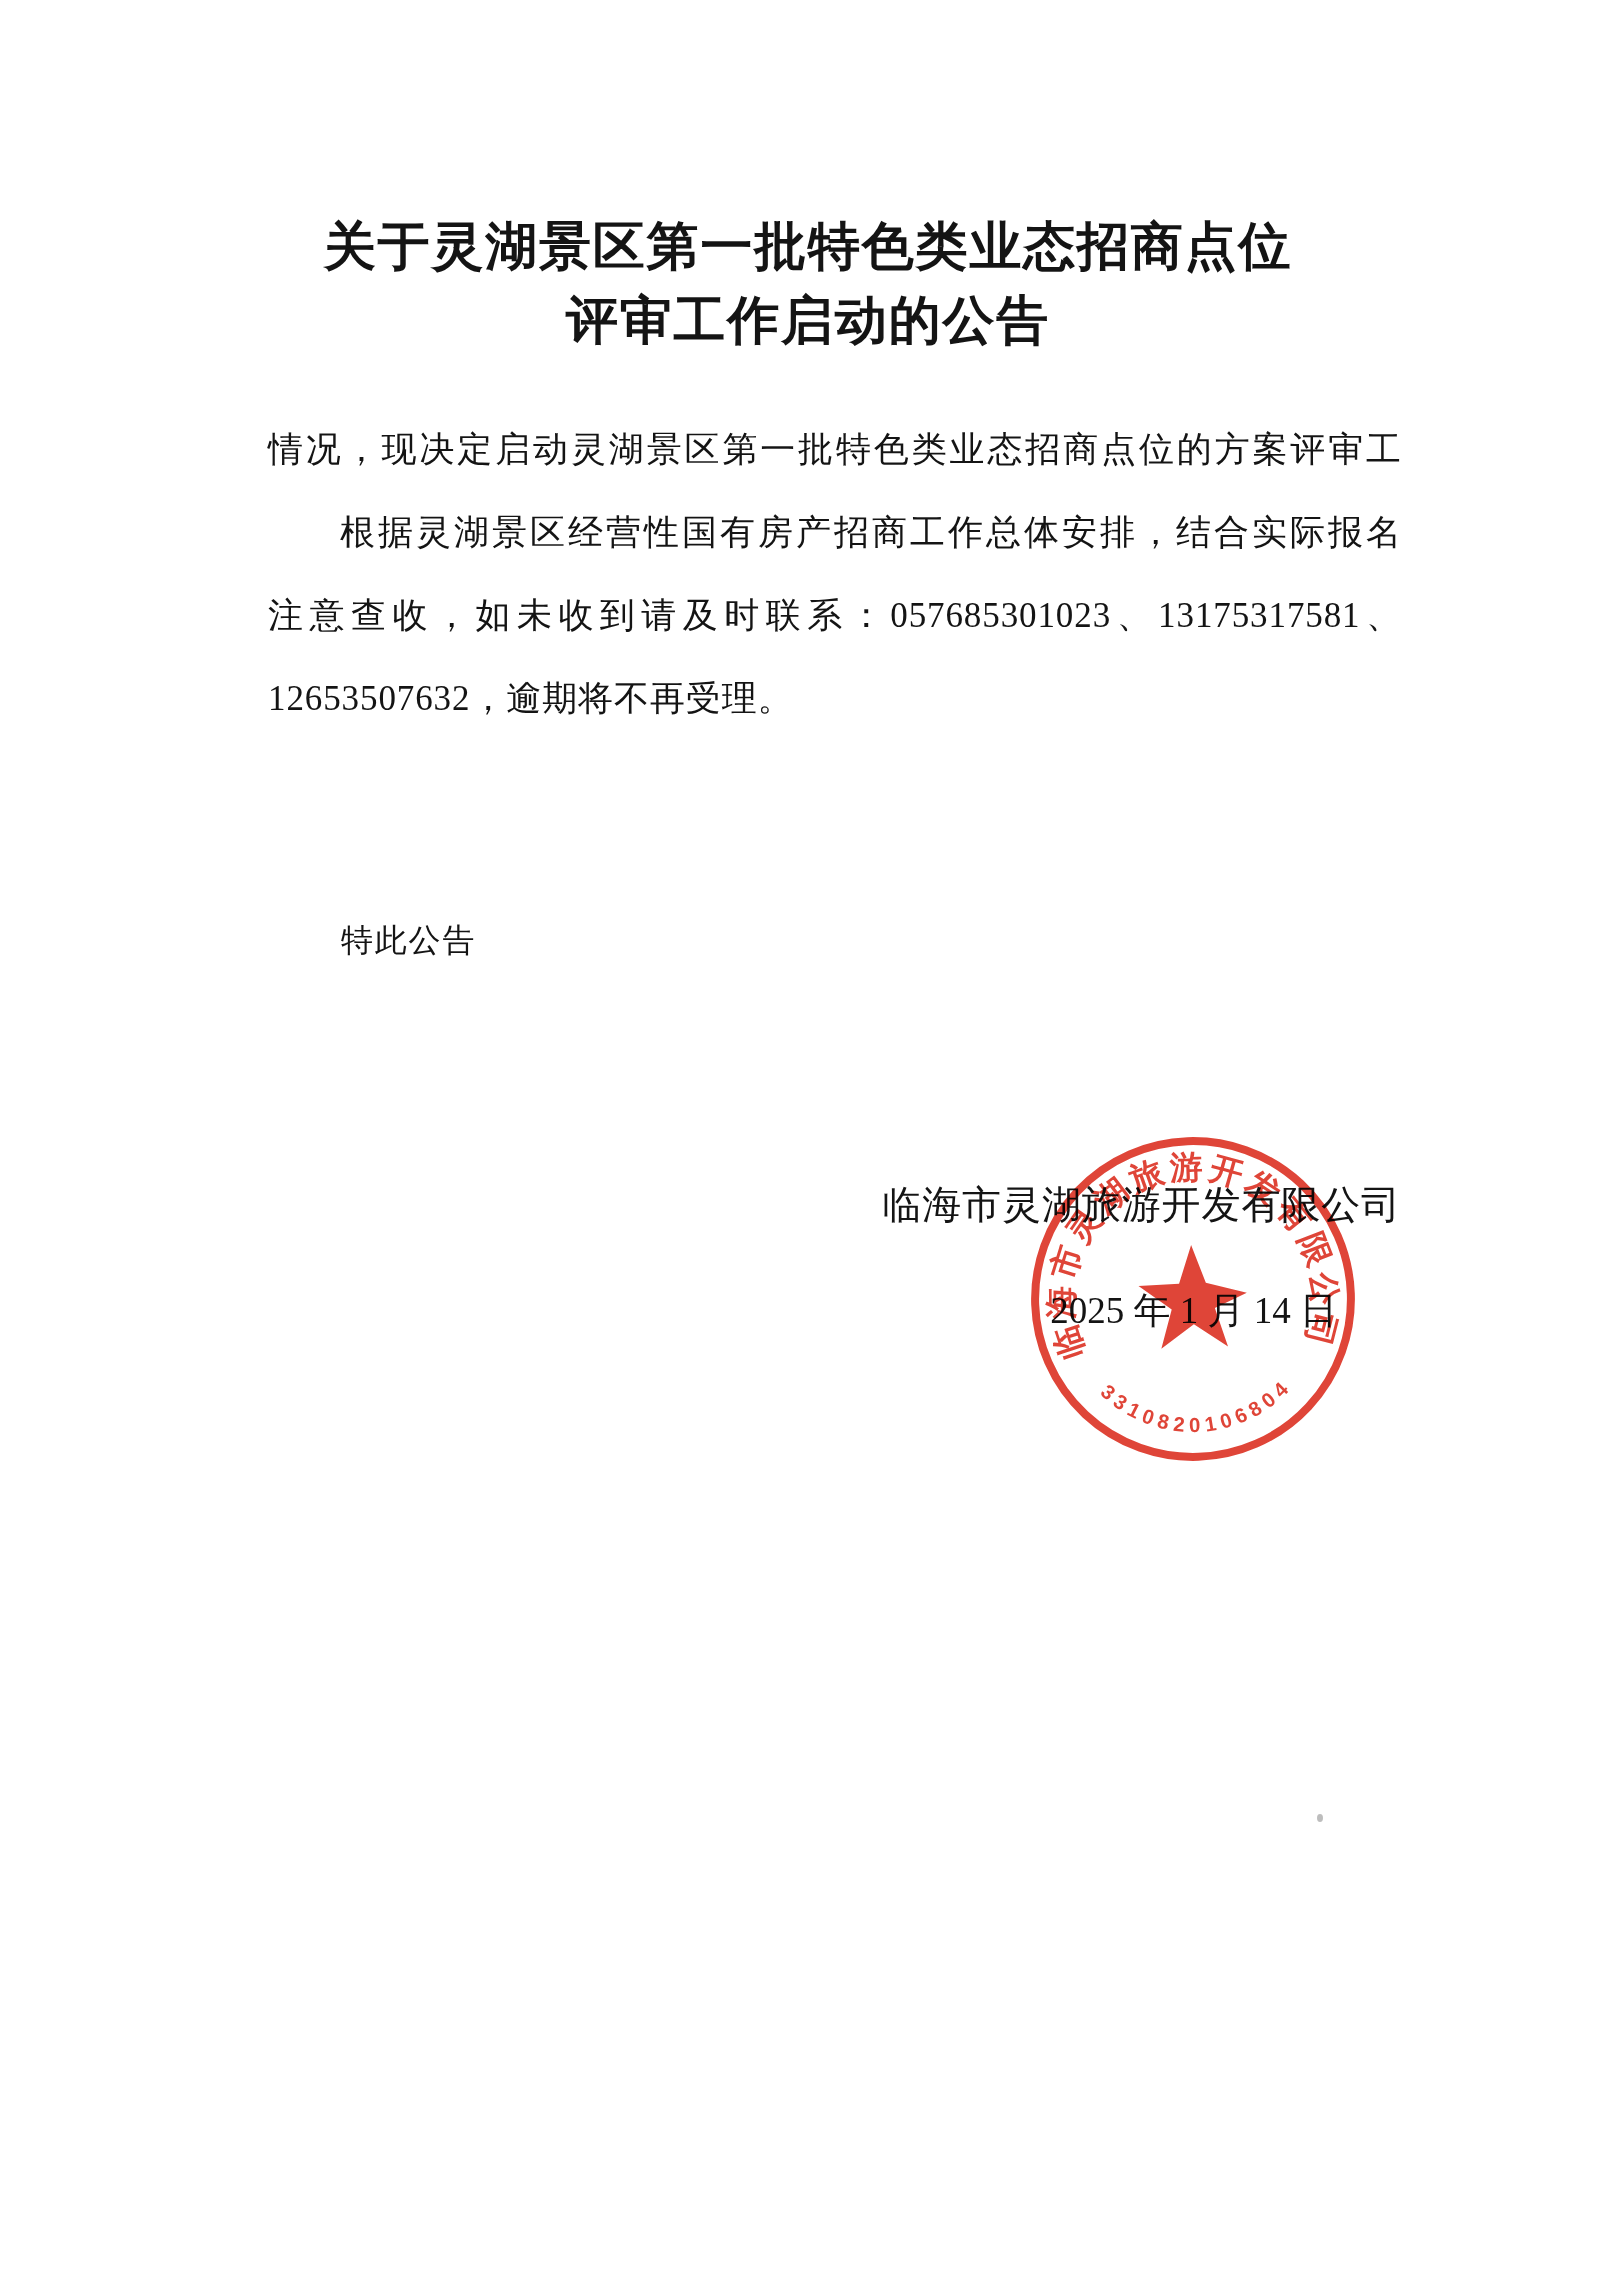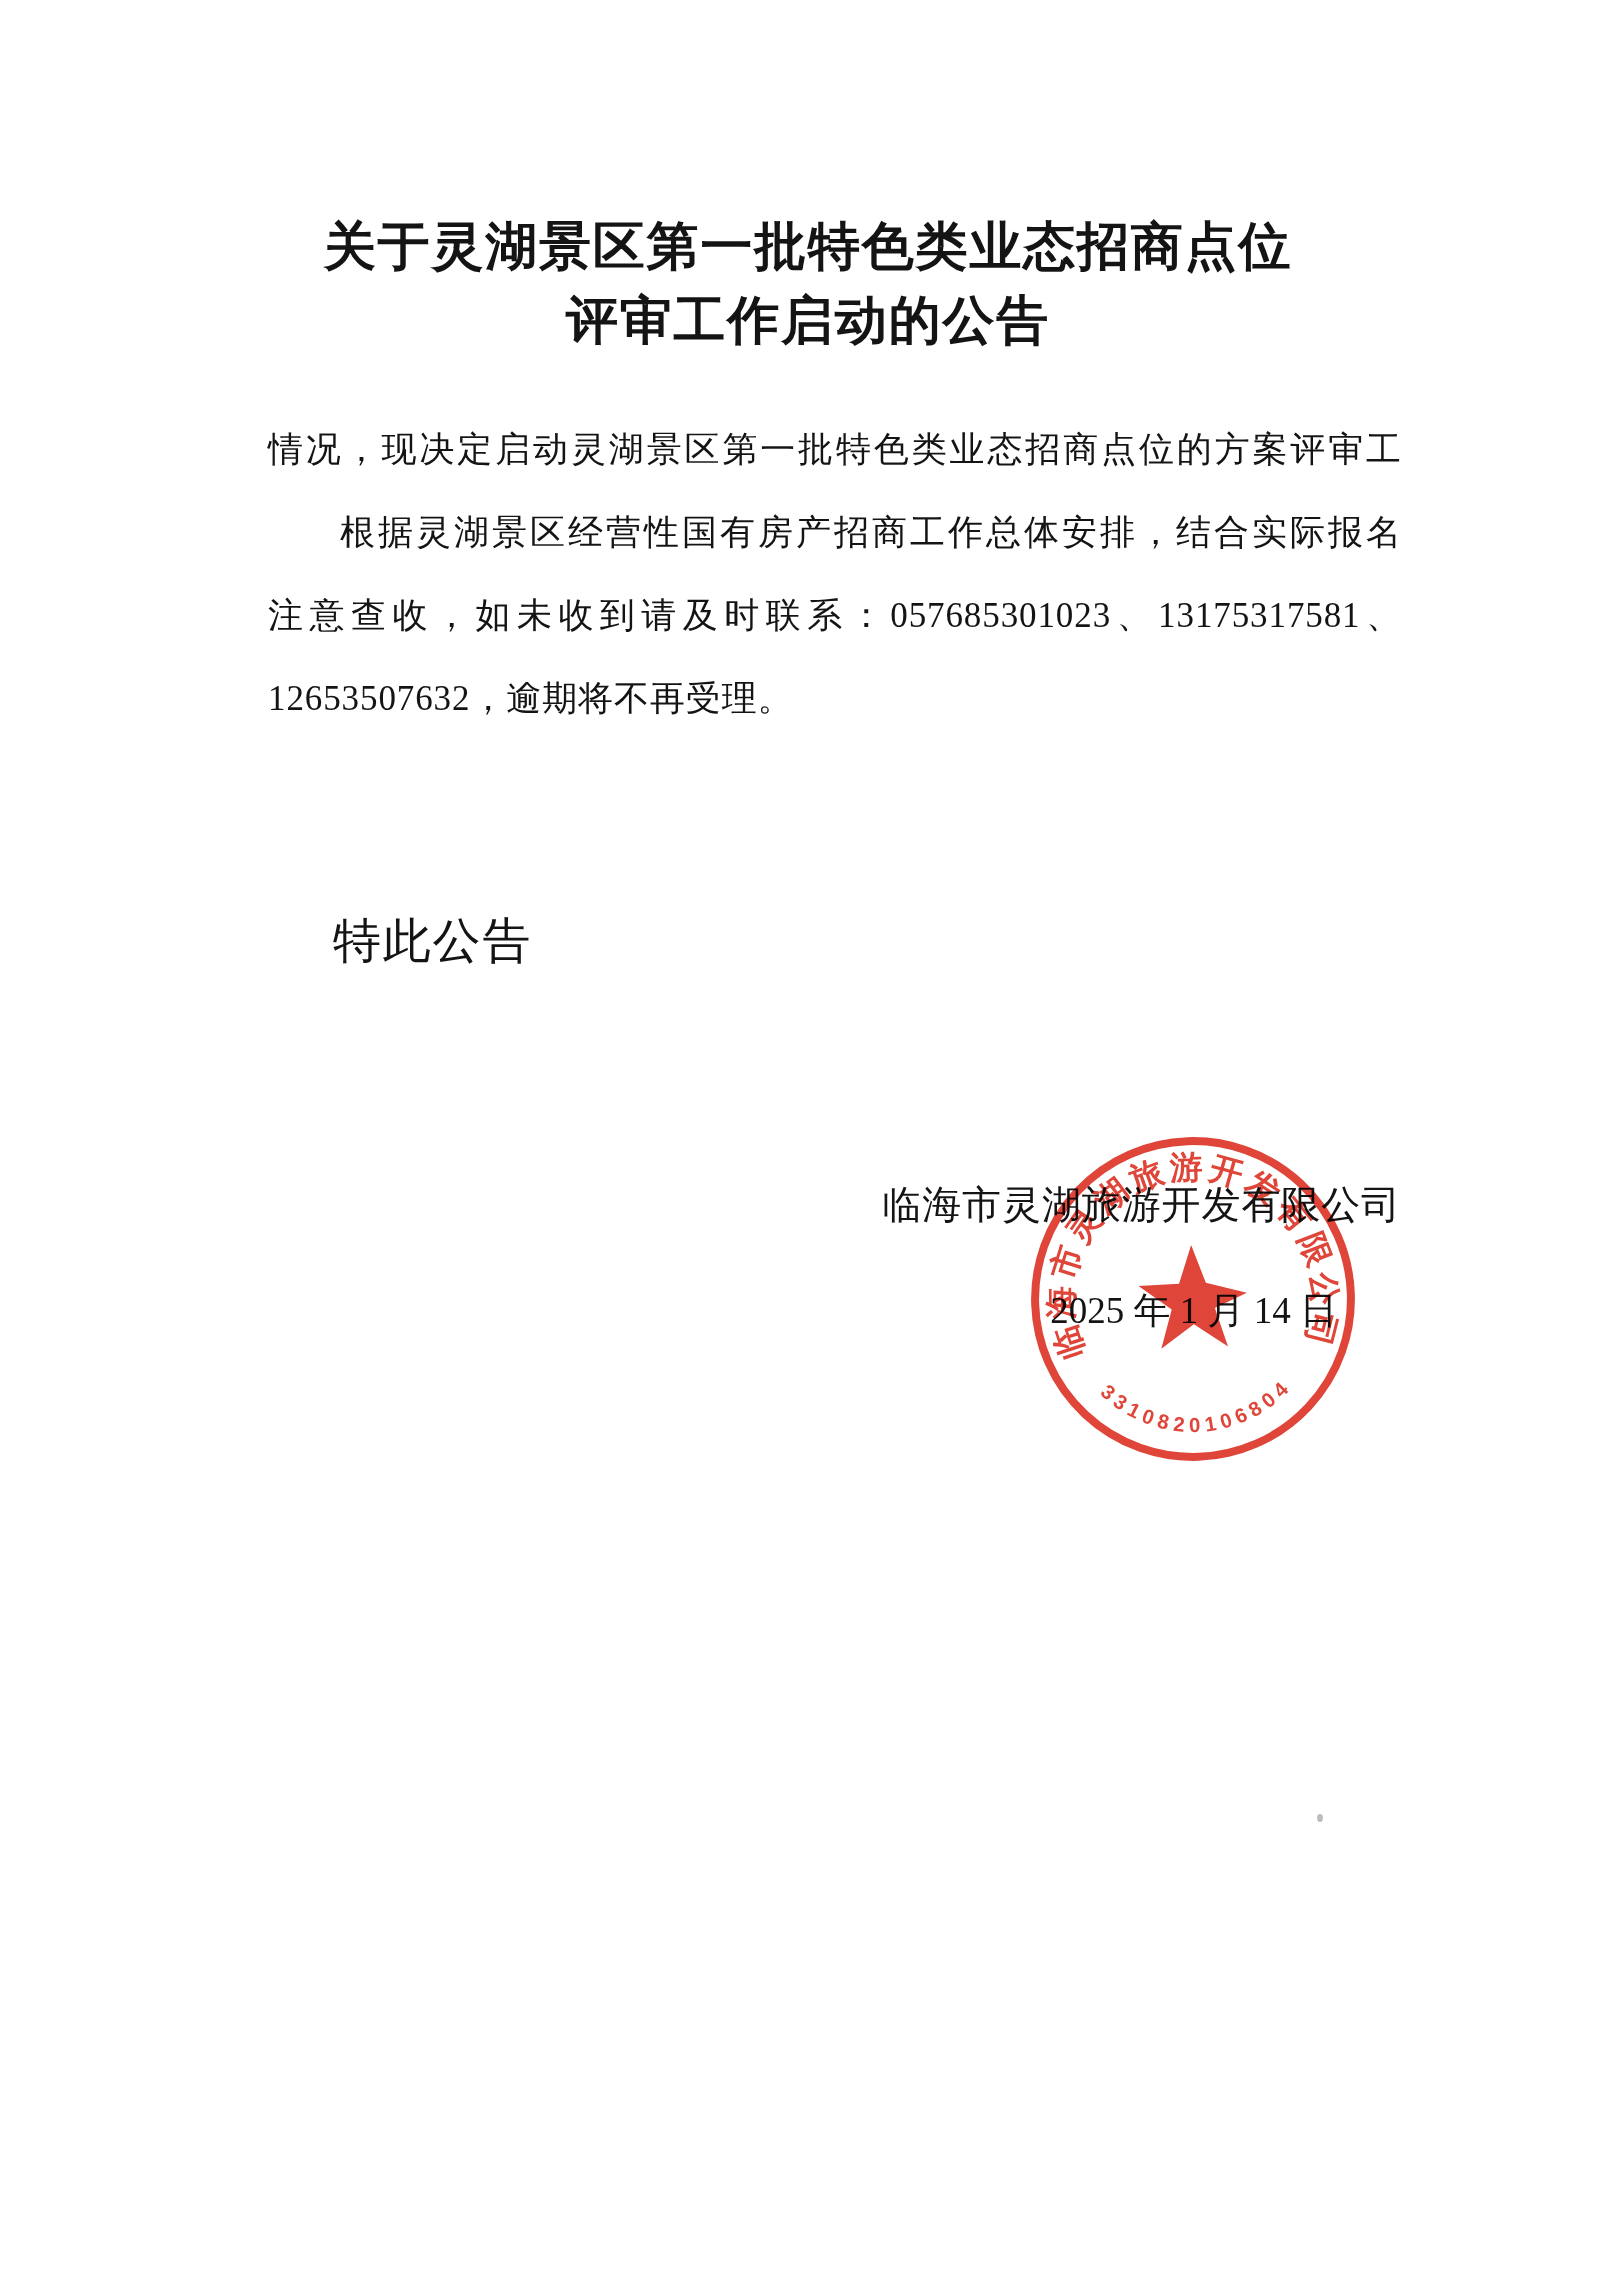--- a/index.html
+++ b/index.html
@@ -32,22 +32,22 @@
     height:83px;
     line-height:83px;
     text-align:justify;
     text-align-last:justify;
     letter-spacing:0.9px;
   }
   .bline.indent{ text-indent:72px; }
   .bline.last{ text-align-last:left; }
   .closing-line{
     position:absolute;
-    left:333px;top:899px;
-    font-size:48px;height:83px;line-height:83px;
+    left:341px;top:899px;
+    font-size:32px;height:83px;line-height:83px;
     letter-spacing:1.8px;
   }
   .company-line{
     position:absolute;
     top:1173px;right:215px;
     font-size:39px;height:63px;line-height:63px;
     letter-spacing:0.9px;
   }
   .date-line{
     position:absolute;

